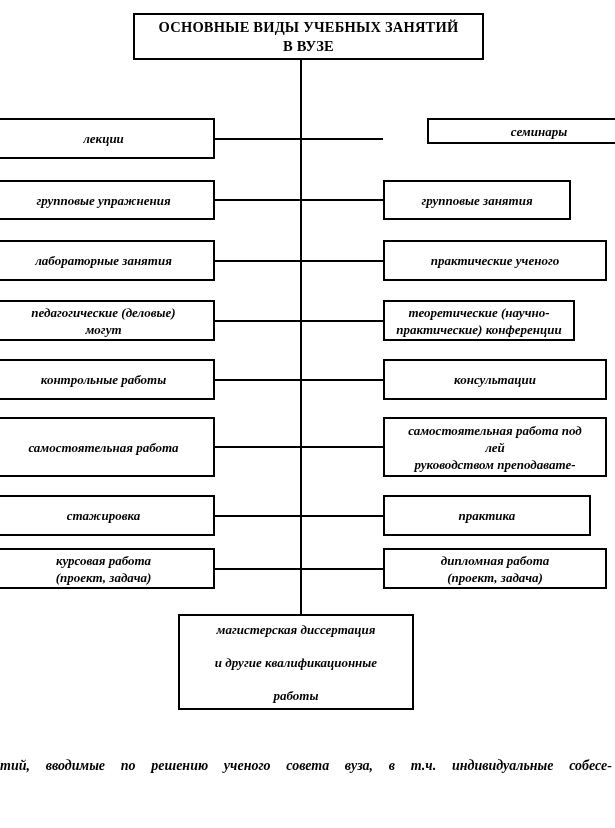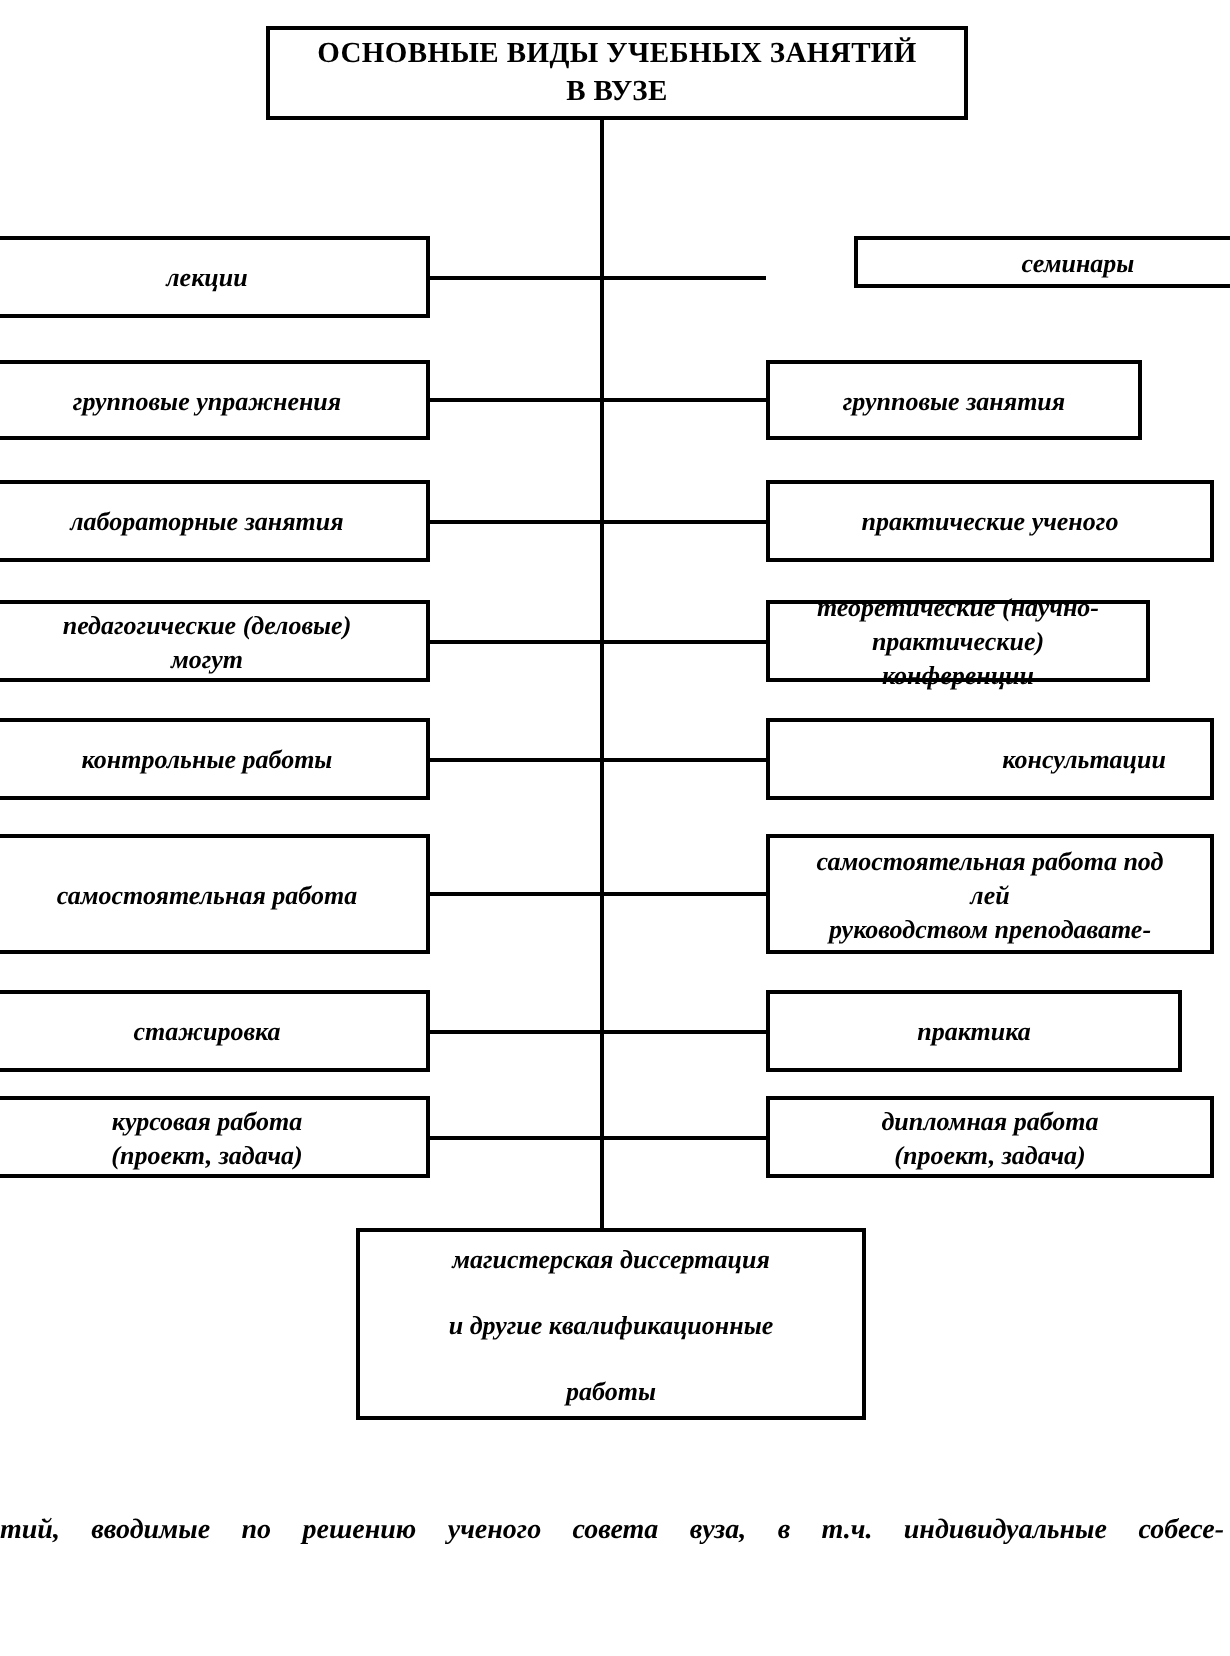--- a/index.html
+++ b/index.html
@@ -31,21 +31,21 @@
     border: 2px solid #000000;
     background: #ffffff;
     display: flex;
     align-items: center;
     justify-content: center;
     text-align: center;
     font-style: italic;
     font-weight: bold;
     font-size: 13px;
     line-height: 17px;
-    padding: 2px 22px;
+    padding: 2px 8px;
     z-index: 3;
   }
 
   .box .lines {
     width: 100%;
   }
   .box .lines .ln {
     display: block;
   }
 
@@ -59,21 +59,21 @@
     font-weight: bold;
     font-size: 14.5px;
     line-height: 19px;
     letter-spacing: 0.2px;
   }
 
   
   #bottom-box {
     left: 178px;
     top: 614px;
-    width: 255px;
+    width: 236px;
     height: 96px;
     font-size: 13px;
     line-height: 33px;
     justify-content: center;
   }
 
   
   .vline {
     position: absolute;
     width: 2px;
@@ -180,21 +180,21 @@
     </span>
   </div>
 
   <div class="box" style="left:-8px; top:359px; width:223px; height:41px;">
     <span class="lines">
       <span class="ln">контрольные работы</span>
     </span>
   </div>
   <div class="hline" style="left:215px; top:379px; width:86px;"></div>
   <div class="hline" style="left:300px; top:379px; width:83px;"></div>
-  <div class="box" style="left:383px; top:359px; width:224px; height:41px;text-align:right;">
+  <div class="box" style="left:383px; top:359px; width:224px; height:41px;">
     <span class="lines">
       <span class="ln">консультации</span>
     </span>
   </div>
 
   <div class="box" style="left:-8px; top:417px; width:223px; height:60px;">
     <span class="lines">
       <span class="ln">самостоятельная работа</span>
     </span>
   </div>

